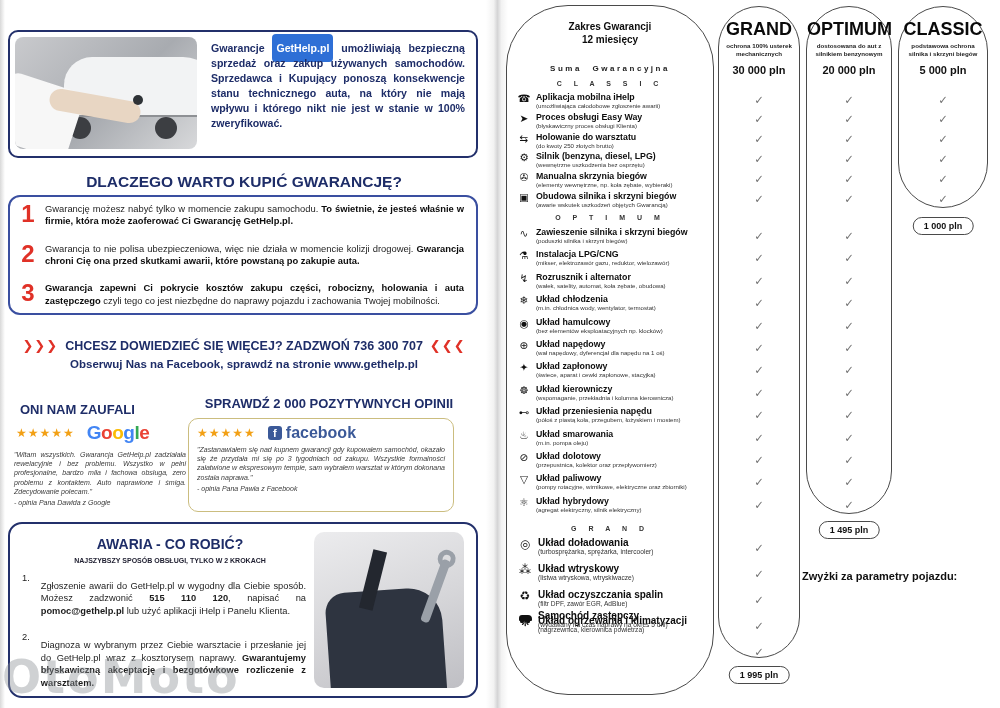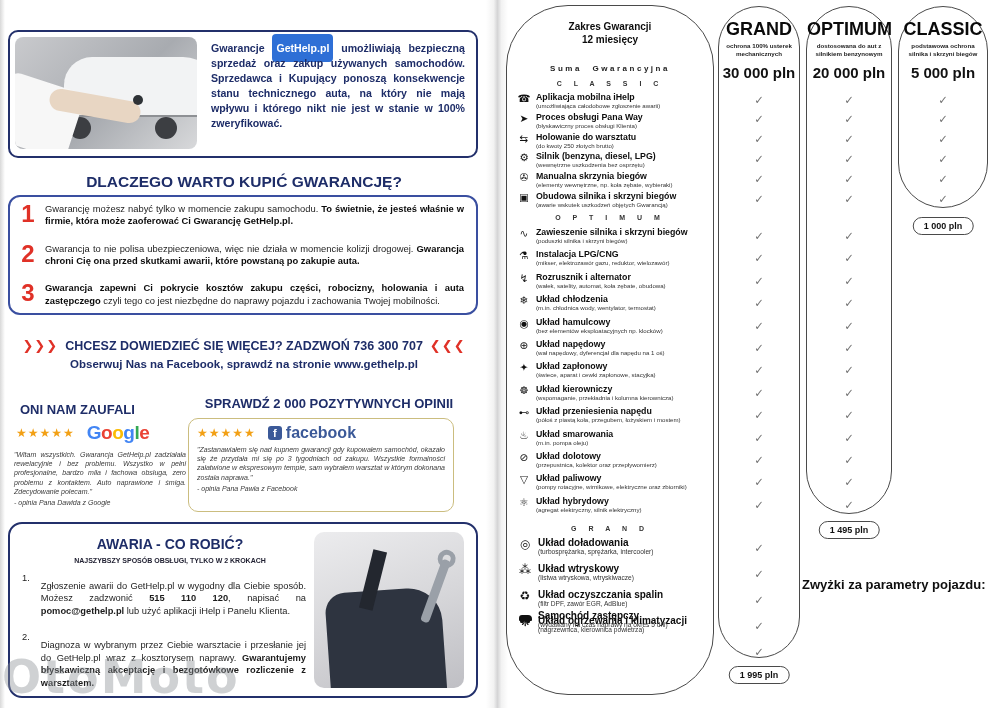--- a/index.html
+++ b/index.html
@@ -107,25 +107,25 @@
   .feat.grand .ficon{font-size:12px;width:16px;}
   .car-shape{position:relative;display:inline-block;width:13px;height:6px;background:#111;
         border-radius:3px 4px 1px 1px;margin-top:3px;}
   .car-shape::after{content:"";position:absolute;left:1.5px;bottom:-2px;width:3.5px;height:3.5px;
         border-radius:50%;background:#111;box-shadow:6px 0 0 #111;}
   .check{position:absolute;transform:translateX(-50%);font-family:"DejaVu Sans",sans-serif;
         font-size:11.5px;color:#777;}
   .plan-pill{position:absolute;border:1.5px solid #4a4a4a;box-sizing:border-box;text-align:center;background:transparent;}
   .plan-name{margin-top:12px;font-size:18px;font-weight:800;color:#0a0a0a;}
   .plan-desc{font-size:6.2px;color:#222;padding:2px 7px 0;line-height:1.35;font-weight:600;}
-  .plan-sum{font-size:15px;font-weight:800;margin-top:5px;}
+  .plan-sum{font-size:11px;font-weight:800;margin-top:5px;}
   .price-chip{position:absolute;transform:translateX(-50%);border:1.5px solid #4a4a4a;border-radius:10px;
         background:#fff;font-size:9px;font-weight:800;padding:3px 10px;white-space:nowrap;}
   .surcharges{position:absolute;left:802px;top:570px;width:194px;color:#0f0f0f;}
-  .s-head{font-size:13px;font-weight:800;margin-bottom:3px;margin-top:7px;}
+  .s-head{font-size:11px;font-weight:800;margin-bottom:3px;}
   .s-item{font-size:7.5px;line-height:1.55;}
 </style>
 </head>
 <body>
 
 <div id="page">
 
   <section>
 
     <div class="intro-box">
@@ -235,21 +235,21 @@
       <div class="feat classic" style="top:92px">
         <span class="ficon">☎</span>
         <div class="ftext">
           <div class="fname">Aplikacja mobilna iHelp</div>
           <div class="fdesc">(umożliwiająca całodobowe zgłoszenie awarii)</div>
         </div>
       </div>
       <div class="feat classic" style="top:111.8px">
         <span class="ficon">➤</span>
         <div class="ftext">
-          <div class="fname">Proces obsługi Pana Way</div>
+          <div class="fname">Proces obsługi Easy Way</div>
           <div class="fdesc">(błyskawiczny proces obsługi Klienta)</div>
         </div>
       </div>
       <div class="feat classic" style="top:131.6px">
         <span class="ficon">⇆</span>
         <div class="ftext">
           <div class="fname">Holowanie do warsztatu</div>
           <div class="fdesc">(do kwoty 250 złotych brutto)</div>
         </div>
       </div>

